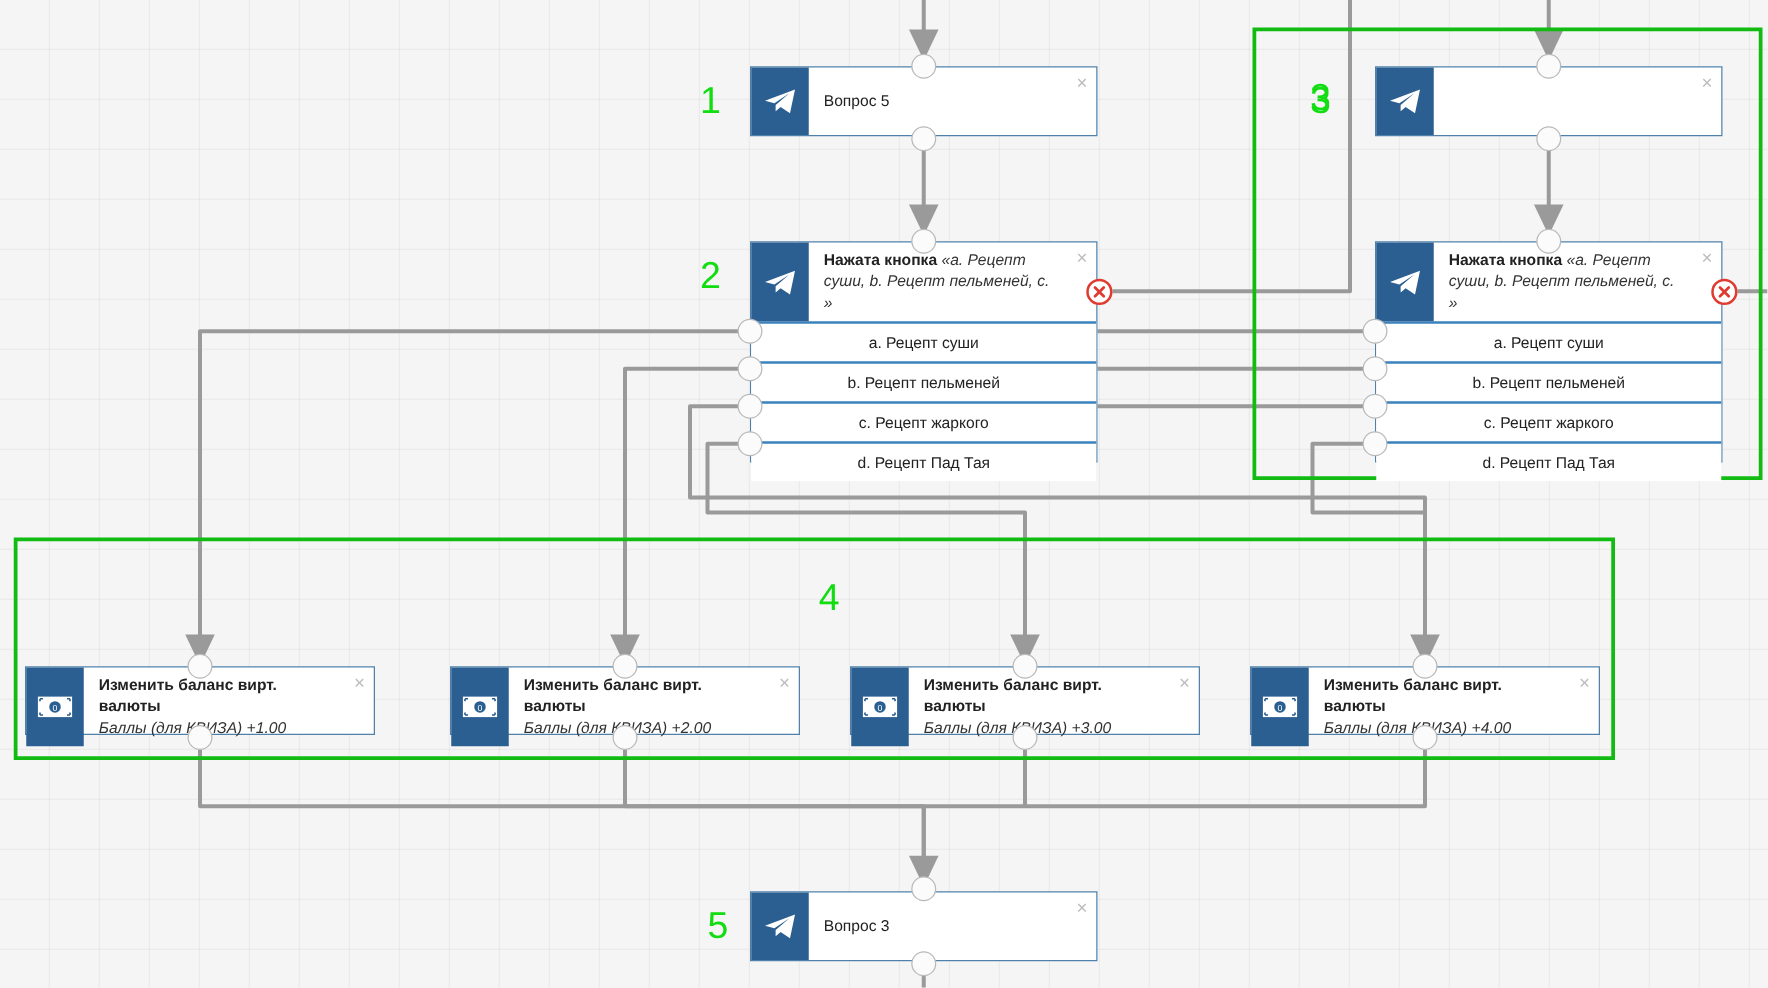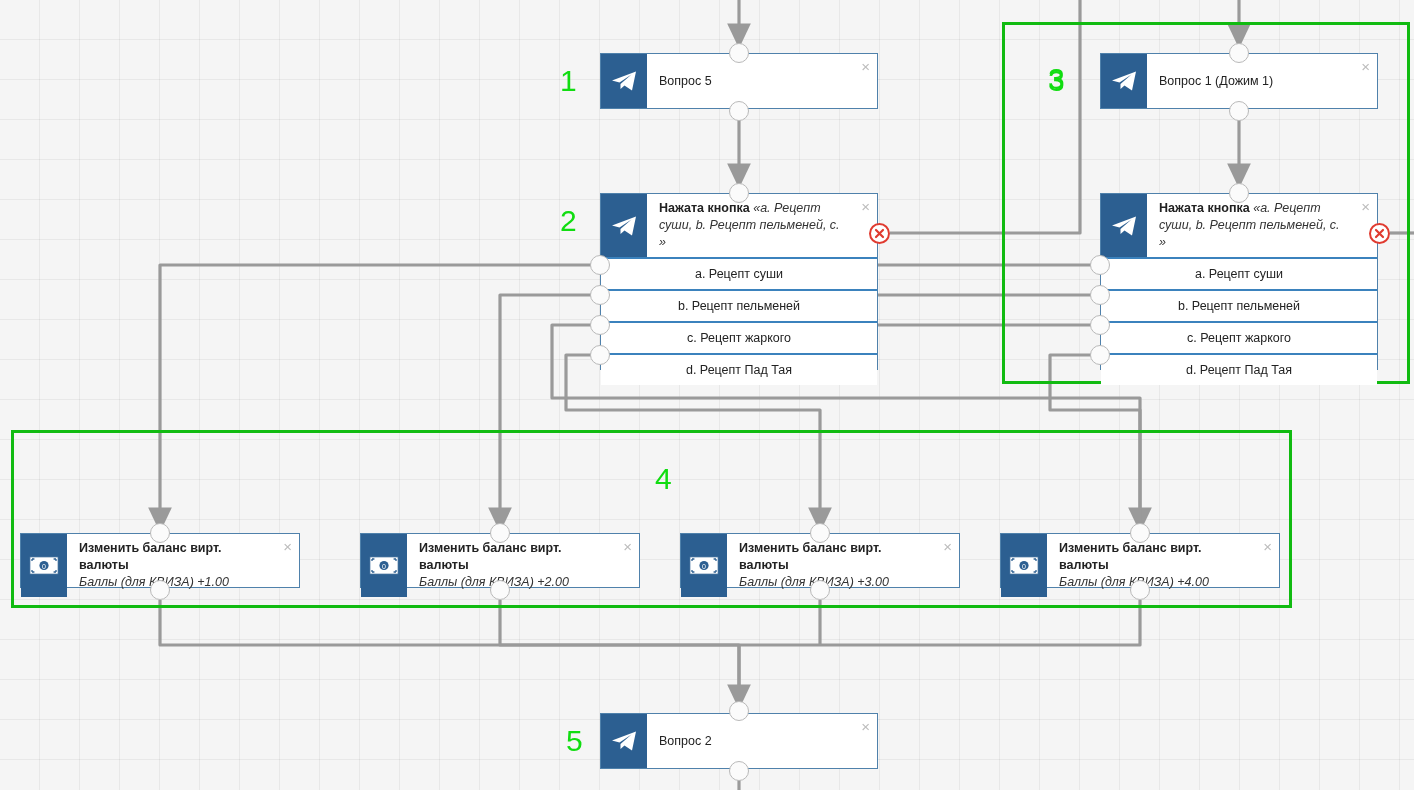--- a/index.html
+++ b/index.html
@@ -178,23 +178,20 @@
 </div>
 
 <div class="node-num" style="left:1048px;top:66px;">3</div>
 <div class="node" style="left:1100px;top:53px;width:278px;height:56px;">
   <div class="node-head" style="min-height:54px;">
     <div class="node-ico">
       <svg width="26" height="22" viewBox="0 0 26 22" aria-hidden="true">
         <path d="M1,10.5 L25,1.5 L21,20.5 L13.5,15.5 L9.5,19 L9.5,14 L20.5,4.5 L8.5,12.5 Z" fill="#ffffff"></path>
       </svg>
     </div>
-    <div class="node-title">
-      <span style="font-weight:normal;">Вопрос 1 (Дожим 1)</span>
-    </div>
     <div class="node-close">×</div>
   </div>
 </div>
 <div class="port" style="left:1229px;top:43px;"></div>
 <div class="port" style="left:1229px;top:101px;"></div>
 
 <div class="node" style="left:1100px;top:193px;width:278px;height:177px;">
   <div class="node-head" style="min-height:55px;">
     <div class="node-ico">
       <svg width="26" height="22" viewBox="0 0 26 22" aria-hidden="true">
@@ -308,19 +305,19 @@
 
 <div class="node-num" style="left:566px;top:726px;">5</div>
 <div class="node" style="left:600px;top:713px;width:278px;height:56px;">
   <div class="node-head" style="min-height:54px;">
     <div class="node-ico">
       <svg width="26" height="22" viewBox="0 0 26 22" aria-hidden="true">
         <path d="M1,10.5 L25,1.5 L21,20.5 L13.5,15.5 L9.5,19 L9.5,14 L20.5,4.5 L8.5,12.5 Z" fill="#ffffff"></path>
       </svg>
     </div>
     <div class="node-title">
-      <span style="font-weight:normal;">Вопрос 2</span>
+      <span style="font-weight:normal;">Вопрос 3</span>
     </div>
     <div class="node-close">×</div>
   </div>
 </div>
 <div class="port" style="left:729px;top:701px;"></div>
 <div class="port" style="left:729px;top:761px;"></div>
 
 </body></html>

